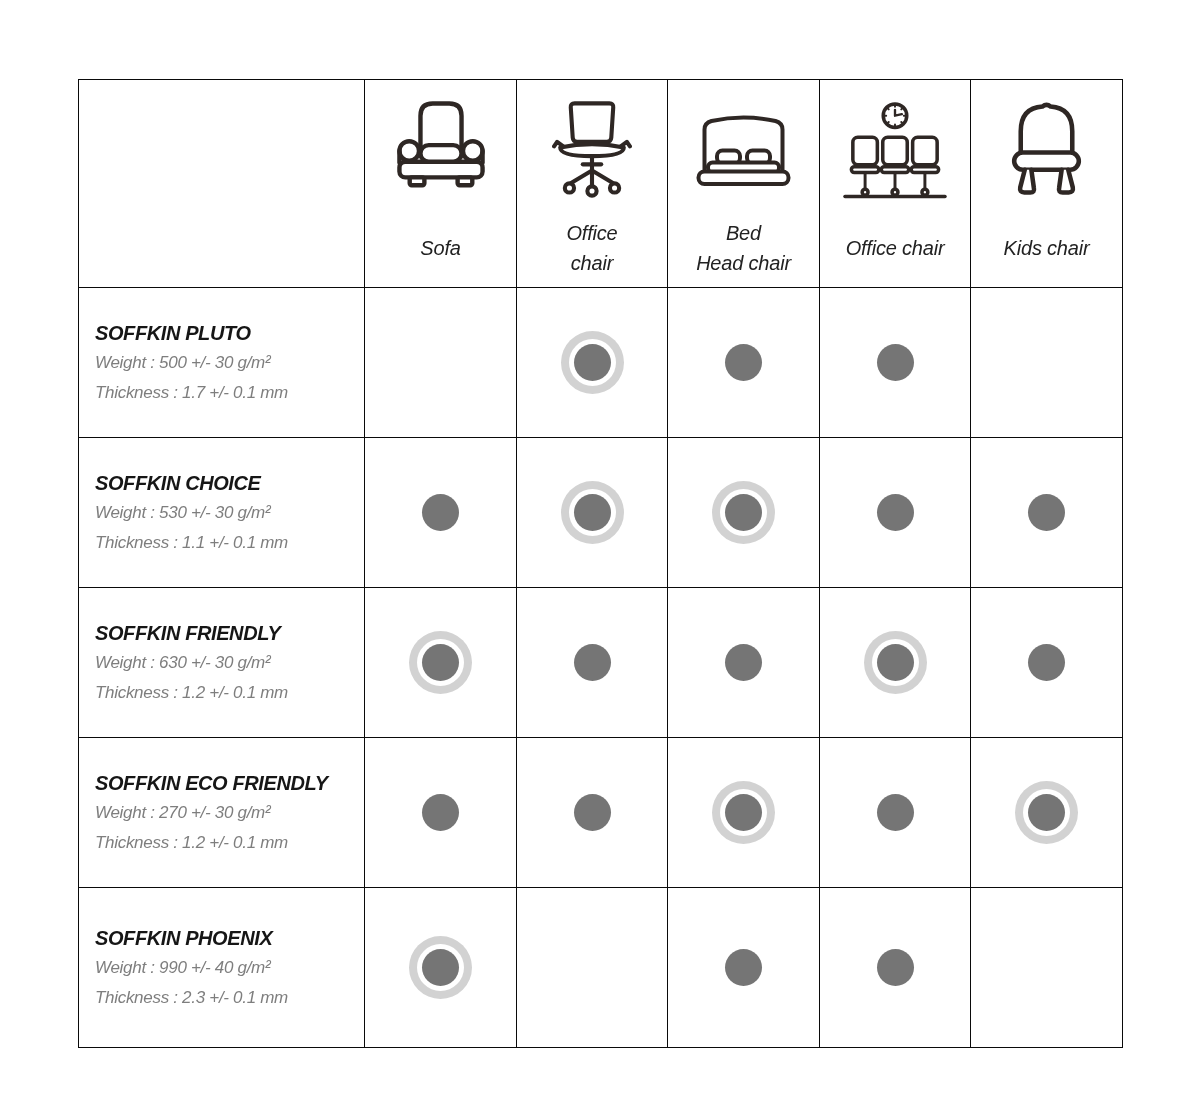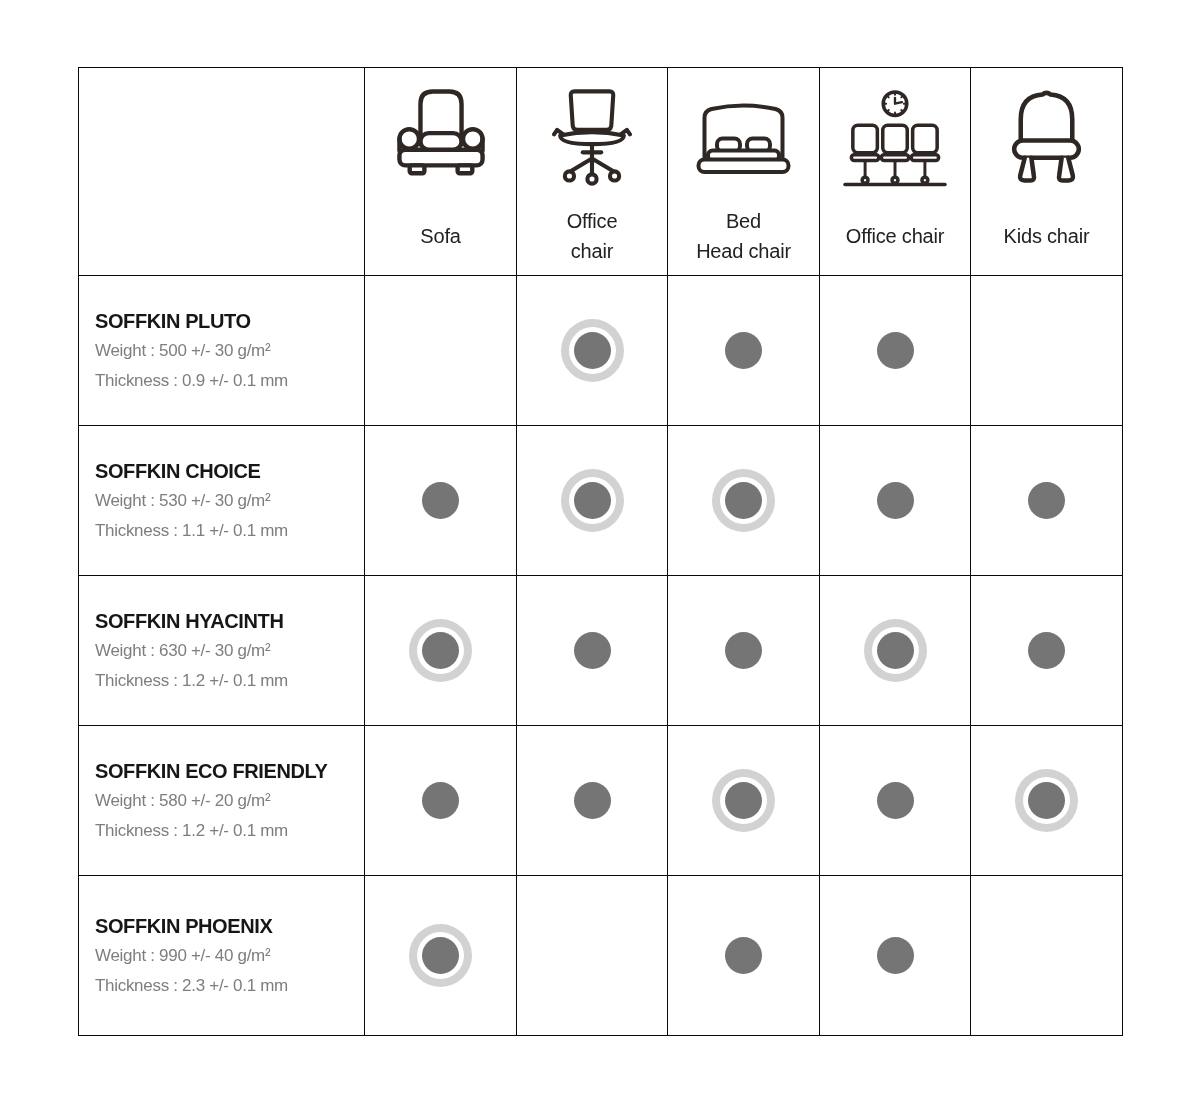--- a/index.html
+++ b/index.html
@@ -2,23 +2,24 @@
 <html><head>
 <meta charset="utf-8">
 <style>
   html,body{margin:0;padding:0;}
   body{
     width:1200px;height:1117px;background:#ffffff;
     font-family:"Liberation Sans","DejaVu Sans",sans-serif;
     position:relative;
   }
   table.spec{
-    position:absolute;left:78px;top:67px;
+    position:absolute;left:78px;top:79px;
     border-collapse:collapse;table-layout:fixed;
     background:#be185d;
+    font-style:italic;
   }
   table.spec td{
     border:1px solid #0a0a0a;
     padding:0;vertical-align:middle;
     background:#fff;
   }
   tr.hdr-row{height:208px;}
   tr.row-std{height:150px;}
   tr.row-last{height:160px;margin-left:27px;}
 
@@ -170,21 +171,21 @@
         <div class="hdr-label">Kids chair</div>
       </div>
     </td>
   </tr>
 
   <tr class="row-std">
     <td>
       <div class="prod-cell">
         <div class="prod-name">SOFFKIN PLUTO</div>
         <div class="prod-detail">Weight : 500 +/- 30 g/m²</div>
-        <div class="prod-detail">Thickness : 0.9 +/- 0.1 mm</div>
+        <div class="prod-detail">Thickness : 1.7 +/- 0.1 mm</div>
       </div>
     </td>
     <td>
           <div class="mark-wrap"></div>
         </td>
     <td>
           <div class="mark-wrap">
             <div class="mark mark-ring"></div>
           </div>
         </td>
@@ -234,21 +235,21 @@
     <td>
           <div class="mark-wrap">
             <div class="mark mark-dot"></div>
           </div>
         </td>
   </tr>
 
   <tr class="row-std">
     <td>
       <div class="prod-cell">
-        <div class="prod-name">SOFFKIN HYACINTH</div>
+        <div class="prod-name">SOFFKIN FRIENDLY</div>
         <div class="prod-detail">Weight : 630 +/- 30 g/m²</div>
         <div class="prod-detail">Thickness : 1.2 +/- 0.1 mm</div>
       </div>
     </td>
     <td>
           <div class="mark-wrap">
             <div class="mark mark-ring"></div>
           </div>
         </td>
     <td>
@@ -270,21 +271,21 @@
           <div class="mark-wrap">
             <div class="mark mark-dot"></div>
           </div>
         </td>
   </tr>
 
   <tr class="row-std">
     <td>
       <div class="prod-cell">
         <div class="prod-name">SOFFKIN ECO FRIENDLY</div>
-        <div class="prod-detail">Weight : 580 +/- 20 g/m²</div>
+        <div class="prod-detail">Weight : 270 +/- 30 g/m²</div>
         <div class="prod-detail">Thickness : 1.2 +/- 0.1 mm</div>
       </div>
     </td>
     <td>
           <div class="mark-wrap">
             <div class="mark mark-dot"></div>
           </div>
         </td>
     <td>
           <div class="mark-wrap">

